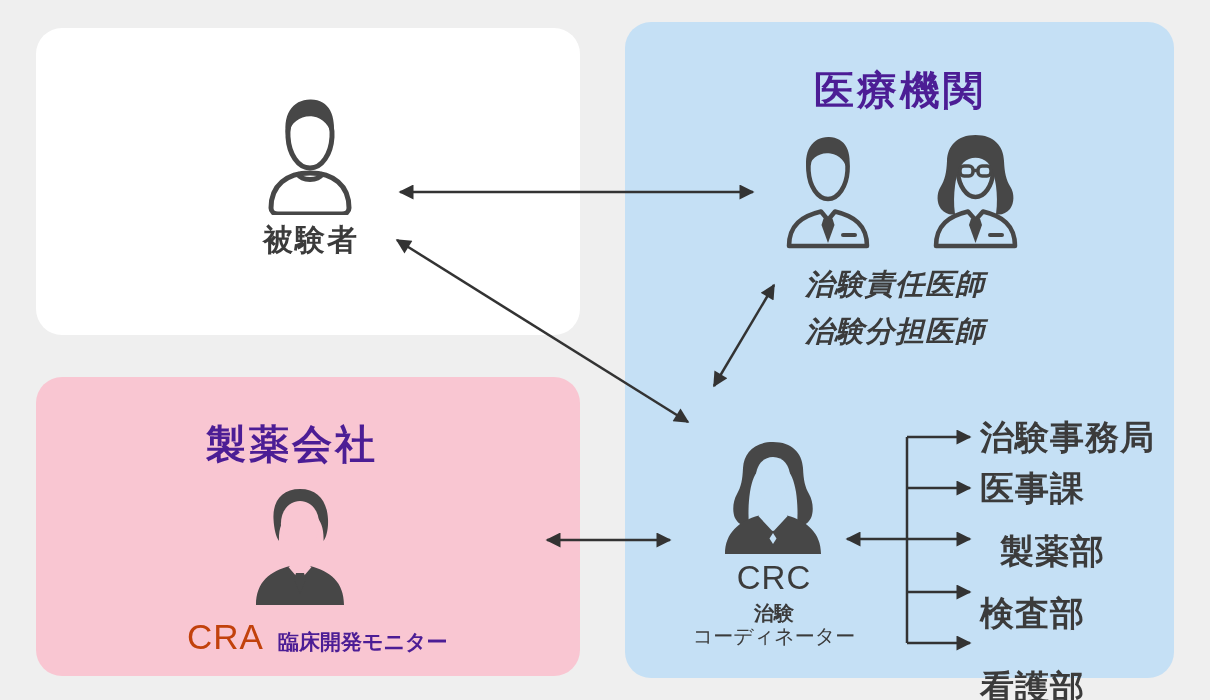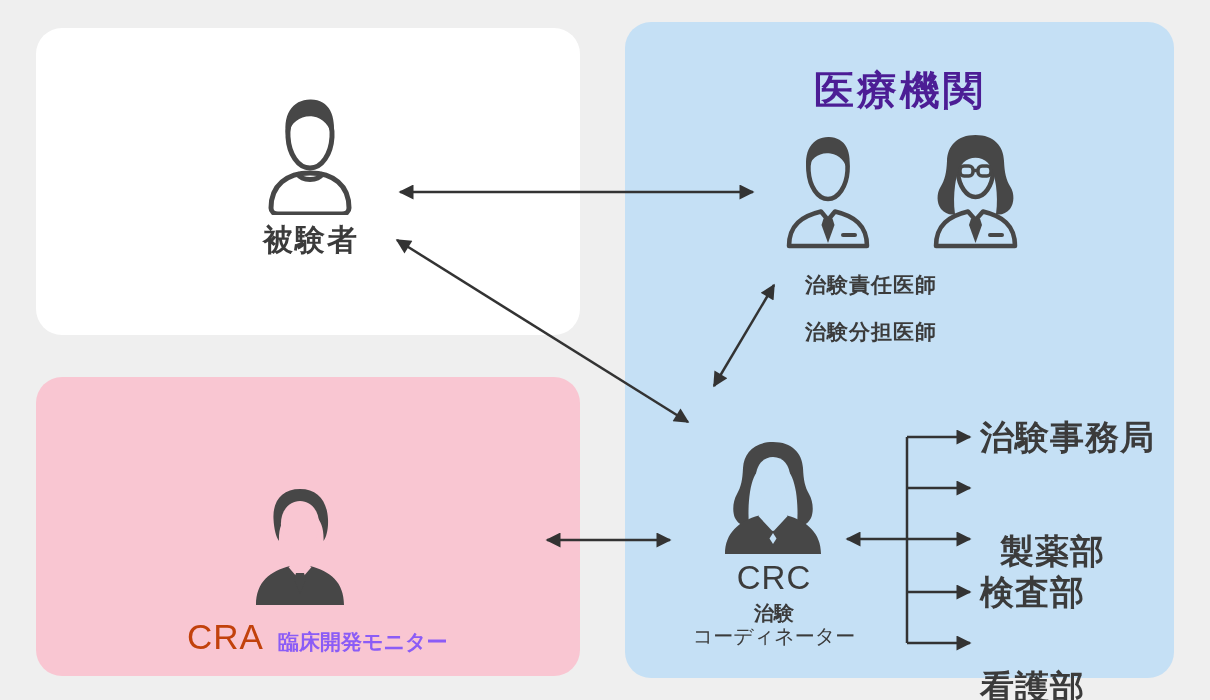--- a/index.html
+++ b/index.html
@@ -19,32 +19,32 @@
   .hospital-box{left:625px;top:22px;width:549px;height:656px;background:#c5e0f5;}
 
   .t{position:absolute;color:#3b3b3b;white-space:nowrap;}
   .title{font-size:40px;font-weight:700;letter-spacing:3px;color:#4c1d95;}
   .center{text-align:center;}
 
   .subject-label{left:211px;top:220px;width:200px;font-size:30px;font-weight:600;letter-spacing:2px;text-align:center;}
   .hospital-title{left:700px;top:63px;width:400px;}
   .pharma-title{left:92px;top:417px;width:400px;}
 
-  .doctor-labels{left:805px;top:261px;font-size:21px;font-weight:600;letter-spacing:1px;line-height:47px;}
+  .doctor-labels{left:805px;top:261px;font-size:29px;font-weight:600;letter-spacing:1px;line-height:47px;font-style:italic;}
 
   .crc-abbr{left:704px;top:559px;width:140px;font-size:33px;font-weight:500;letter-spacing:1px;}
   .crc-sub1{left:704px;top:600px;width:140px;font-size:20px;font-weight:600;}
   .crc-sub2{left:684px;top:623px;width:180px;font-size:20px;font-weight:400;}
 
   .cra-row{left:187px;top:617px;display:flex;align-items:baseline;gap:14px;}
   .cra-abbr{font-size:35px;font-weight:500;letter-spacing:1px;color:#c2410c;}
-  .cra-sub{font-size:21px;font-weight:600;color:#8b5cf6;}
+  .cra-sub{font-size:21px;font-weight:600;color:#4c1d95;}
 
   .dept{left:980px;width:190px;font-size:34px;font-weight:600;letter-spacing:1px;line-height:30px;}
-  .dept-0{top:422px;} .dept-1{top:473px;} .dept-2{top:536px;margin-left:20px;} .dept-3{top:577px;} .dept-4{top:628px;margin-top:44px;}
+  .dept-0{top:422px;} .dept-1{top:473px;} .dept-2{top:536px;margin-left:20px;} .dept-3{top:598px;} .dept-4{top:628px;margin-top:44px;}
 
   svg.overlay{position:absolute;left:0;top:0;pointer-events:none;}
   .icon{position:absolute;}
 </style>
 </head>
 <body>
 
 <div id="canvas">
 
   <div class="box subject-box"></div>
@@ -126,28 +126,30 @@
 
   <div class="t subject-label center">被験者</div>
 
   <div class="t title hospital-title center">医療機関</div>
 
   <div class="t doctor-labels">
     <div>治験責任医師</div>
     <div>治験分担医師</div>
   </div>
 
+  <div class="t title pharma-title center">製薬会社</div>
 
   <div class="t cra-row">
     <span class="cra-abbr">CRA</span>
     <span class="cra-sub">臨床開発モニター</span>
   </div>
 
   <div class="t crc-abbr center">CRC</div>
   <div class="t crc-sub1 center">治験</div>
   <div class="t crc-sub2 center">コーディネーター</div>
 
   <div class="t dept dept-0">治験事務局</div>
+  <div class="t dept dept-1">医事課</div>
   <div class="t dept dept-2">製薬部</div>
   <div class="t dept dept-3">検査部</div>
   <div class="t dept dept-4">看護部</div>
 
 </div>
 
 </body></html>

